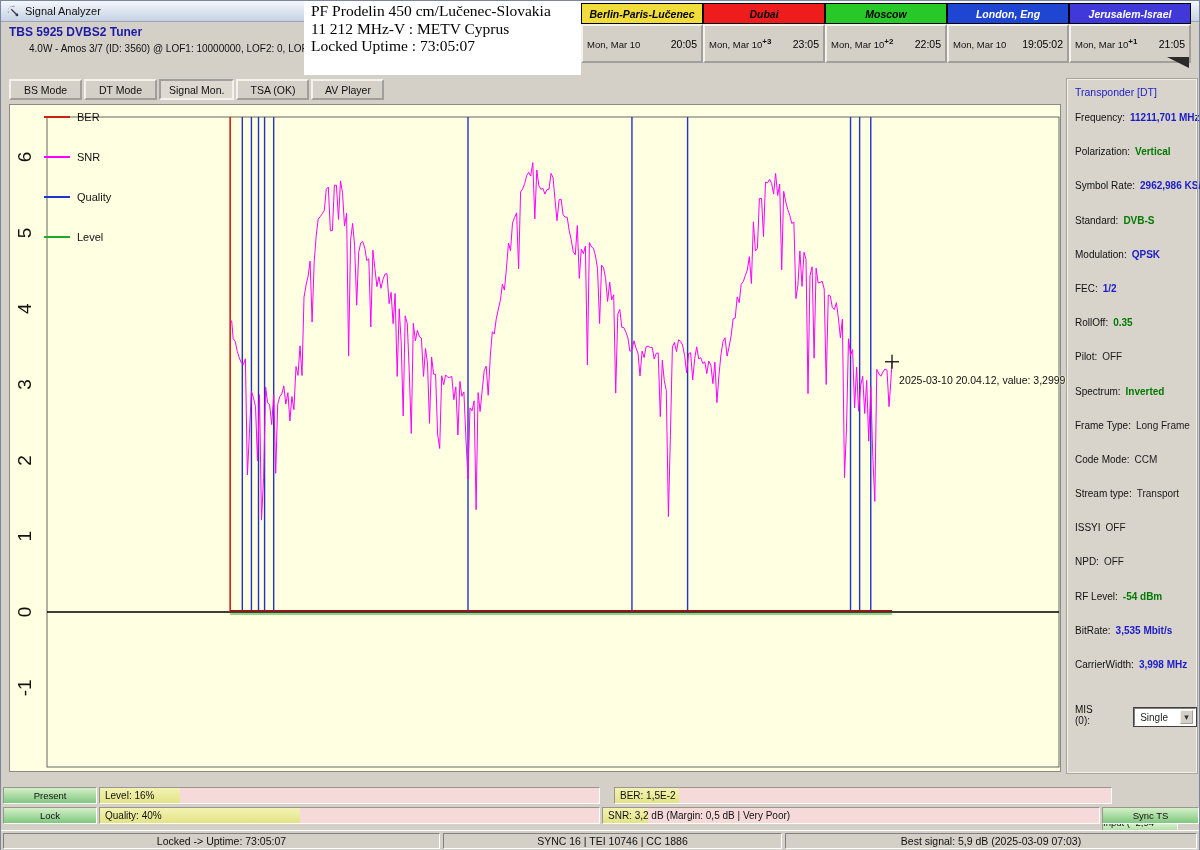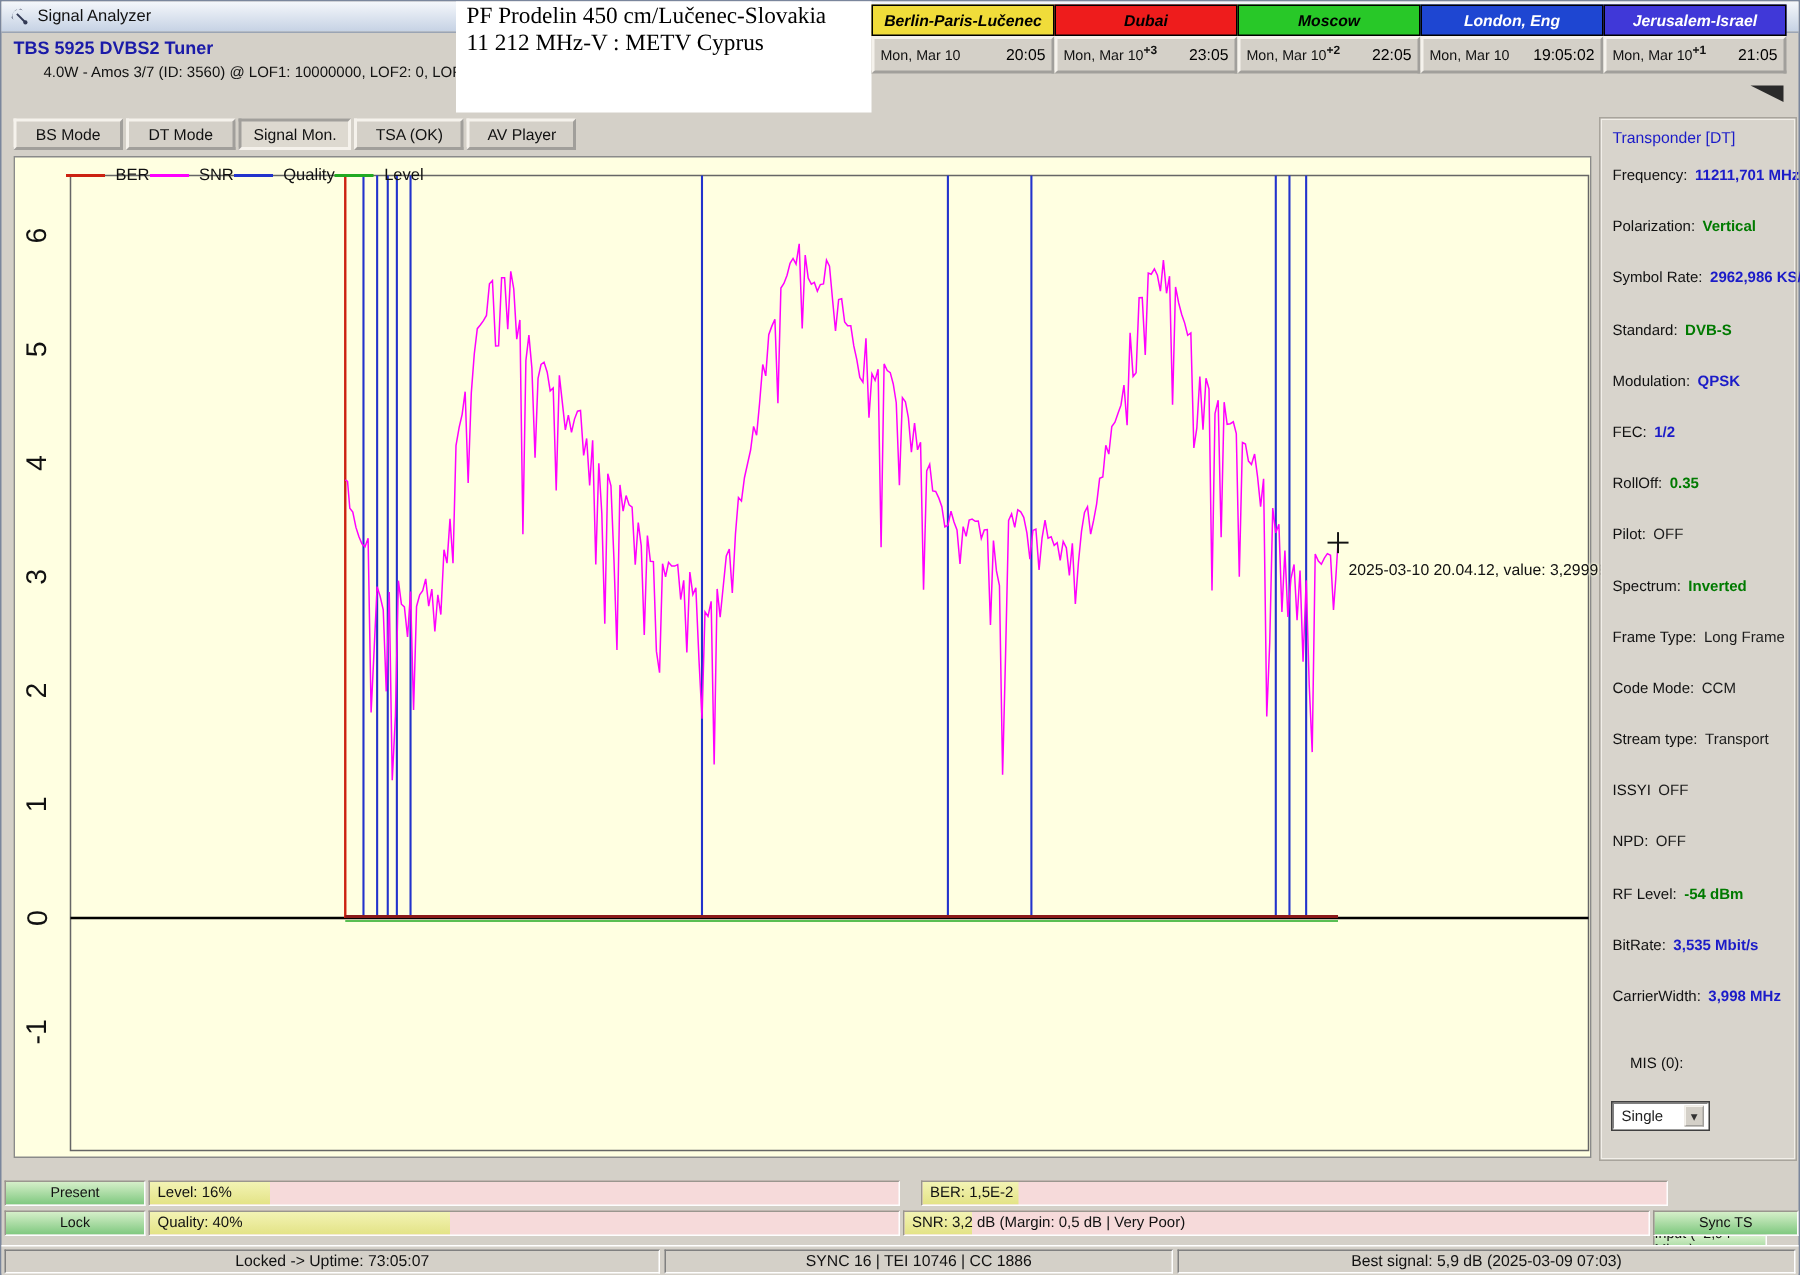--- a/index.html
+++ b/index.html
@@ -16,21 +16,21 @@
   
   .annotation { position:absolute; left:303px; top:0; width:277px; height:74px;
     background:#ffffff; z-index:8; padding:1px 7px;
     font-family:"Liberation Serif", serif; font-size:15.5px; line-height:17.5px; color:#000; }
 
   
   .clocks { position:absolute; left:580px; top:2px; display:flex; z-index:9;text-align:center; }
   .clock-col { width:122px; }
   .clock-name { height:21px; border:1px solid #000; font-weight:bold; font-style:italic;
     font-size:10.5px; display:flex; align-items:center; justify-content:center; white-space:nowrap; overflow:hidden; }
-  .clock-time-row { height:25px; background:#d4d0c8; border:2px outset #f5f2ec;
+  .clock-time-row { height:39px; background:#d4d0c8; border:2px outset #f5f2ec;
     display:flex; align-items:center; justify-content:space-between; padding:0 4px; }
   .clock-date { font-size:9.5px; color:#111; }
   .clock-date sup { font-size:8px; font-weight:bold; }
   .clock-hhmm { font-size:10.5px; color:#000; }
   .clock-pointer { position:absolute; left:1166px; top:56px; width:0; height:0; z-index:9;
     border-top:11px solid #2a2a2a; border-left:22px solid transparent; }
 
   
   .tuner-info { position:absolute; left:8px; top:24px; z-index:2; }
   .tuner-title { color:#1b1ba8; font-weight:bold; font-size:12px; }
@@ -39,21 +39,21 @@
   
   .tabs { position:absolute; left:8px; top:78px; display:flex; gap:2px; z-index:2; }
   .tab { min-width:73px; height:21px; padding:0 8px; font-size:10.5px; color:#111;
     background:#d4d0c8; border:2px outset #f5f2ec; display:flex; align-items:center; justify-content:center; cursor:default; }
   .tab.active { border:2px inset #f5f2ec; background:#ddd9d0; }
 
   
   .chart { position:absolute; left:8px; top:103px; width:1052px; height:668px;
     background:#ffffe1; border:1px solid #8a8a8a; z-index:1; }
   .chart svg { position:absolute; inset:0; }
-  .legend { position:absolute; left:34px; top:6px; display:flex; z-index:3; }
+  .legend { position:absolute; left:34px; top:6px; display:flex; gap:28px; z-index:3;flex-direction:column; }
   .legend .li { display:flex; align-items:center; gap:7px; font-size:11px; color:#111; }
   .legend .swatch { width:26px; height:2px; display:inline-block; }
   .chart-tooltip { position:absolute; z-index:4; font-size:10.5px; color:#111; white-space:nowrap;
     text-shadow:0 0 2px #ffffe1, 0 0 2px #ffffe1; }
 
   
   .logo { position:absolute; left:572px; top:74px; width:70px; z-index:7; text-align:center; }
   .logo-circle { width:54px; height:54px; border-radius:50%; background:#fff; border:1px solid #bbb;
     margin:0 auto; display:flex; align-items:center; justify-content:center; box-shadow:0 0 3px rgba(0,0,0,.25); }
   .logo-text { display:inline-block; margin-top:1px; font-size:8px; font-weight:bold; color:#cc0000;
@@ -62,21 +62,21 @@
   
   .transponder { position:absolute; left:1066px; top:78px; width:130px; height:694px;
     background:#d8d4cc; border:1px solid #f2efe9; outline:1px solid #a8a49c; padding:6px 6px 0 7px; z-index:2; }
   .tp-title { color:#1b1bc8; font-size:10.5px; margin-bottom:14px; }
   .tp-row { height:12px; margin-bottom:22.2px; font-size:10px; white-space:nowrap; overflow:visible; }
   .tp-label { color:#111; margin-right:5px; }
   .tp-val { font-weight:bold; }
   .c-blue { color:#1b1bc8; }
   .c-green { color:#007a00; }
   .c-dark { color:#1c1c1c; font-weight:normal; }
-  .mis-row { position:absolute; left:7px; top:624px; display:flex; align-items:center; gap:20px; font-size:10px;flex-direction:column; }
+  .mis-row { position:absolute; left:7px; top:624px; display:flex; align-items:flex-end; gap:20px; font-size:10px; }
   .mis-select { width:64px; height:18px; background:#fff; border:1px solid; border-color:#808080 #fff #fff #808080;
     outline:1px solid #404040; display:flex; align-items:center; justify-content:space-between;
     padding:0 2px 0 5px; font-size:10px; color:#222; cursor:default; }
   .dd-arrow { font-size:9px; color:#333; background:#d4d0c8; border:1px outset #f5f2ec; width:13px; height:14px;
     display:flex; align-items:center; justify-content:center; }
 
   
   .seg { position:absolute; height:17px; font-size:10px; color:#111; display:flex; align-items:center;
     border:1px solid; border-color:#9a968e #fdfdfd #fdfdfd #9a968e; overflow:hidden; }
   .seg.green { background:linear-gradient(#d5efc9,#7fc87f); justify-content:center; font-size:9.5px; }
@@ -108,20 +108,21 @@
   </div>
 
   <div class="tuner-info">
     <div class="tuner-title">TBS 5925 DVBS2 Tuner</div>
     <div class="tuner-sub">4.0W - Amos 3/7 (ID: 3560) @ LOF1: 10000000, LOF2: 0, LOFSW: 0</div>
   </div>
 
   <div class="annotation">
     <div>PF Prodelin 450 cm/Lučenec-Slovakia</div>
     <div>11 212 MHz-V : METV Cyprus</div>
+    <div>Locked Uptime : 73:05:07</div>
   </div>
 
   <div class="clocks">
     <div class="clock-col">
       <div class="clock-name" style="background: rgb(240, 220, 58); color: rgb(0, 0, 0);">Berlin-Paris-Lučenec</div>
       <div class="clock-time-row">
         <span class="clock-date"><span>Mon, Mar 10</span><sup></sup></span>
         <span class="clock-hhmm">20:05</span>
       </div>
     </div>

